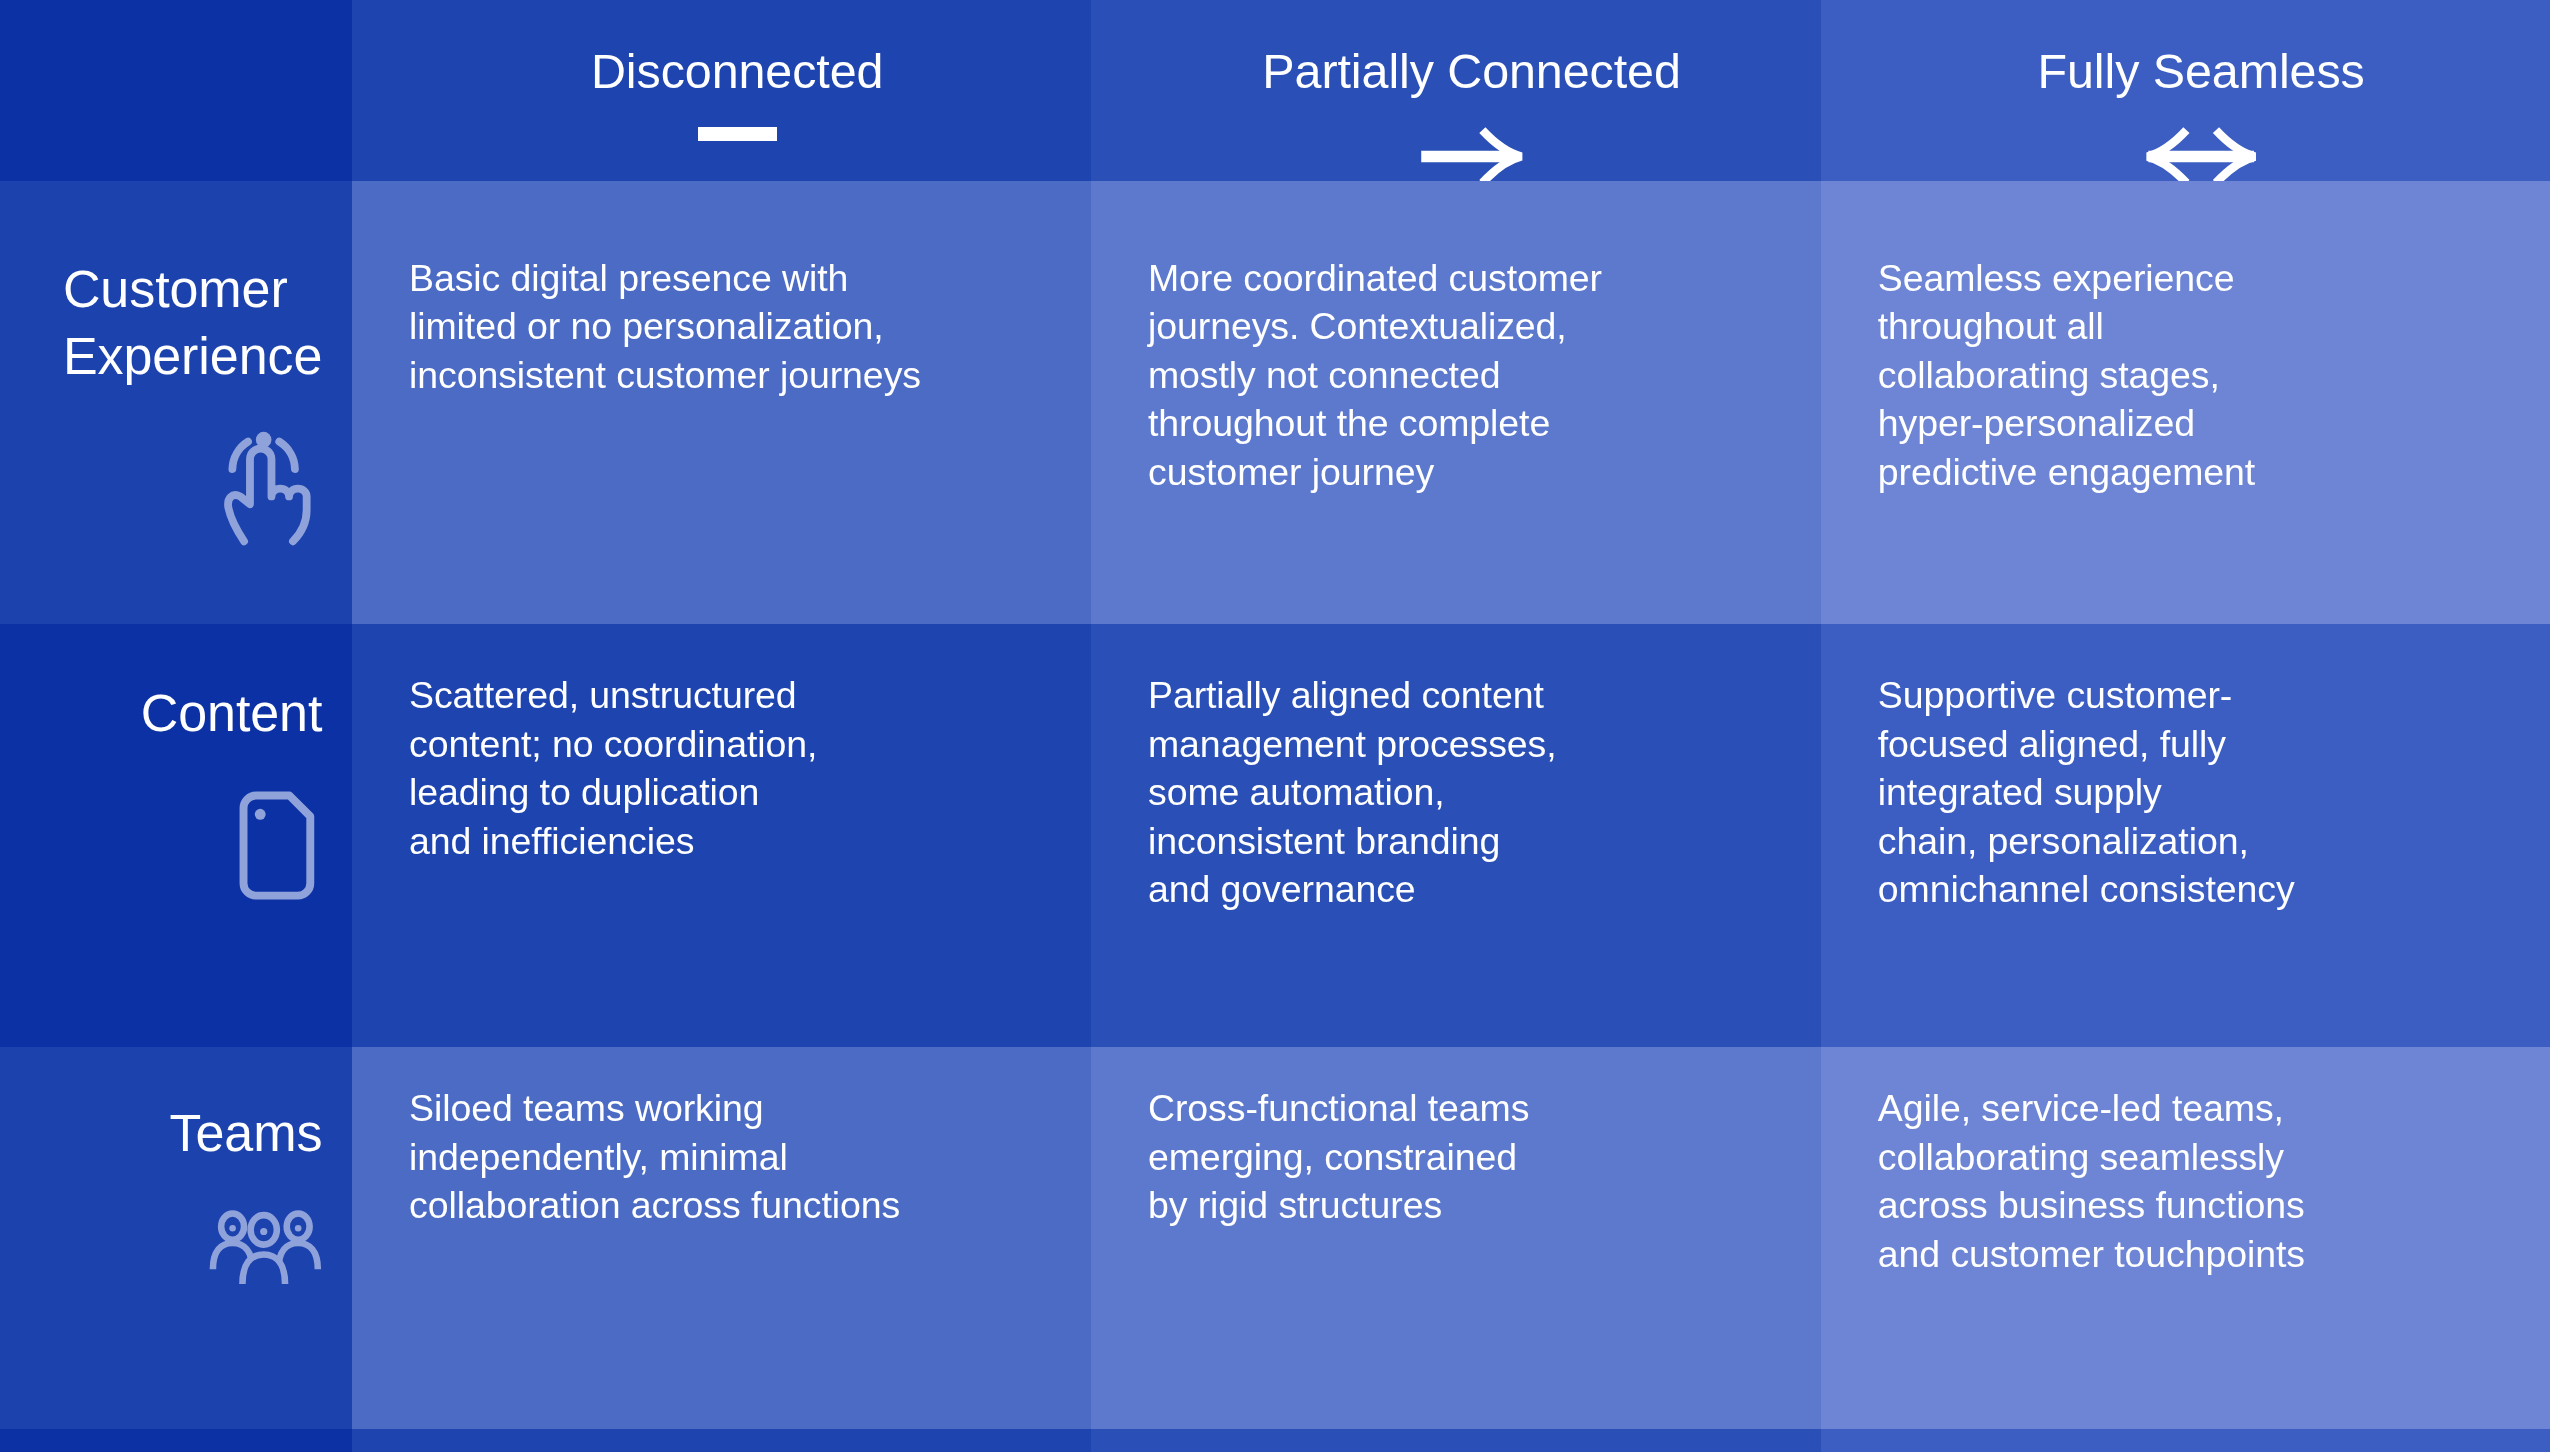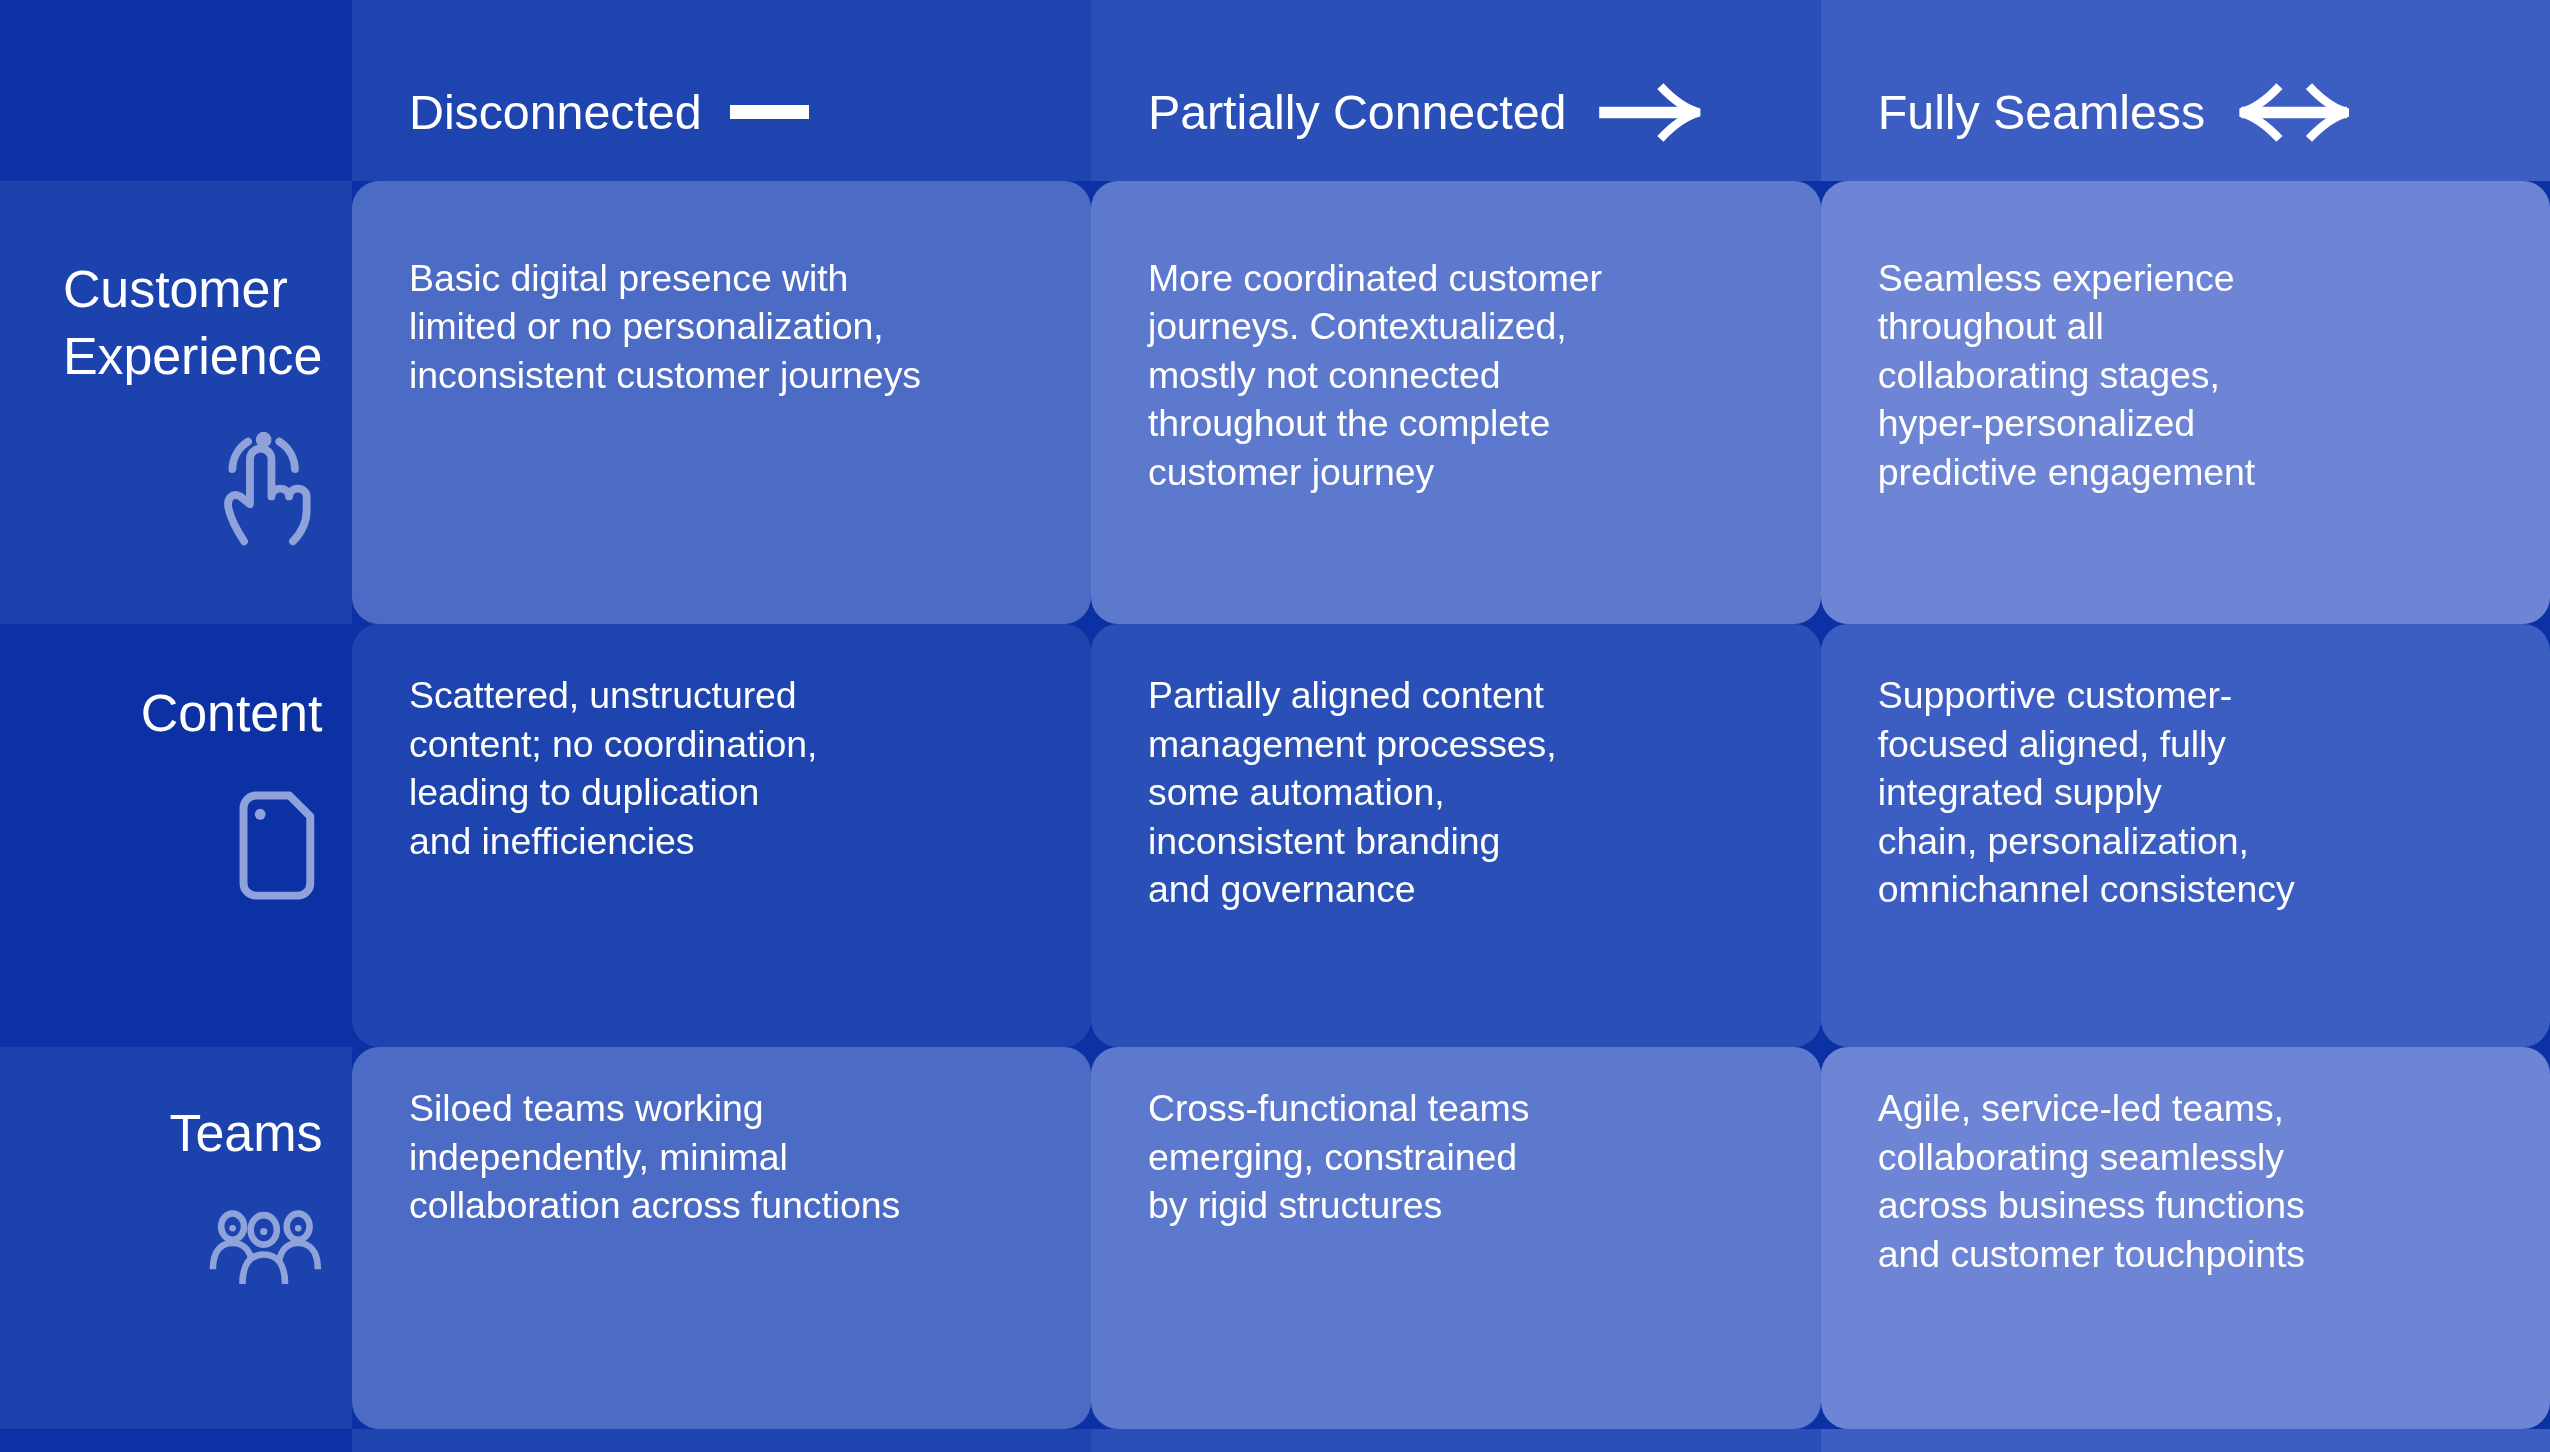--- a/index.html
+++ b/index.html
@@ -19,25 +19,25 @@
   .c2.base{background:var(--col-partially-base,#2a50b7);}
   .c3.base{background:var(--col-fully-base,#3c5ec3);}
   
   .c0.light{background:var(--label-col-light,#1c42ae);}
   .c1.light{background:var(--col-disconnected-light,#4c6bc5);}
   .c2.light{background:var(--col-partially-light,#5d79ce);}
   .c3.light{background:var(--col-fully-light,#6d85d4);}
 
   
   .head{display:flex;align-items:center;gap:1.1vw;padding:1.7vw 1vw 0 2.24vw;
-        font-size:1.9vw;white-space:nowrap;}
+        font-size:1.9vw;white-space:nowrap;flex-direction:column;}
   .head .hicon{flex:0 0 auto;display:block;color:var(--text,#fff);}
 
   
-  .body-cell{padding:0 1.6vw 17px 2.24vw;border-radius:27px;}
+  .body-cell{padding:0 1.6vw 17px 2.24vw;}
   .r1 .body-cell-text{padding-top:2.85vw;}
   .r2 .body-cell-text{padding-top:1.85vw;}
   .r3 .body-cell-text{padding-top:1.45vw;}
   .body-cell-text{font-size:1.47vw;line-height:1.9vw;white-space:pre-line;}
 
   
   .row-label{display:flex;flex-direction:column;align-items:flex-end;
              text-align:left;padding-right:1.16vw;}
   .r1 .row-label{padding-top:2.95vw;}
   .r2 .row-label{padding-top:2.2vw;}

